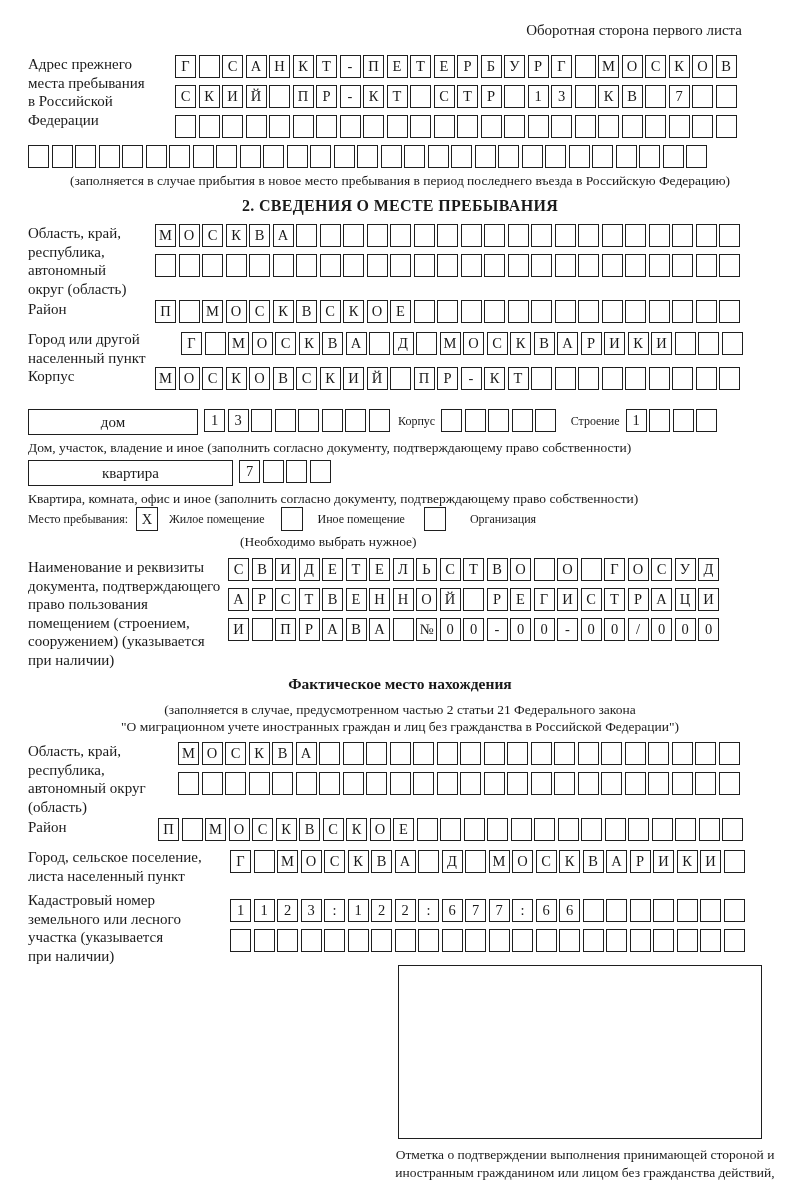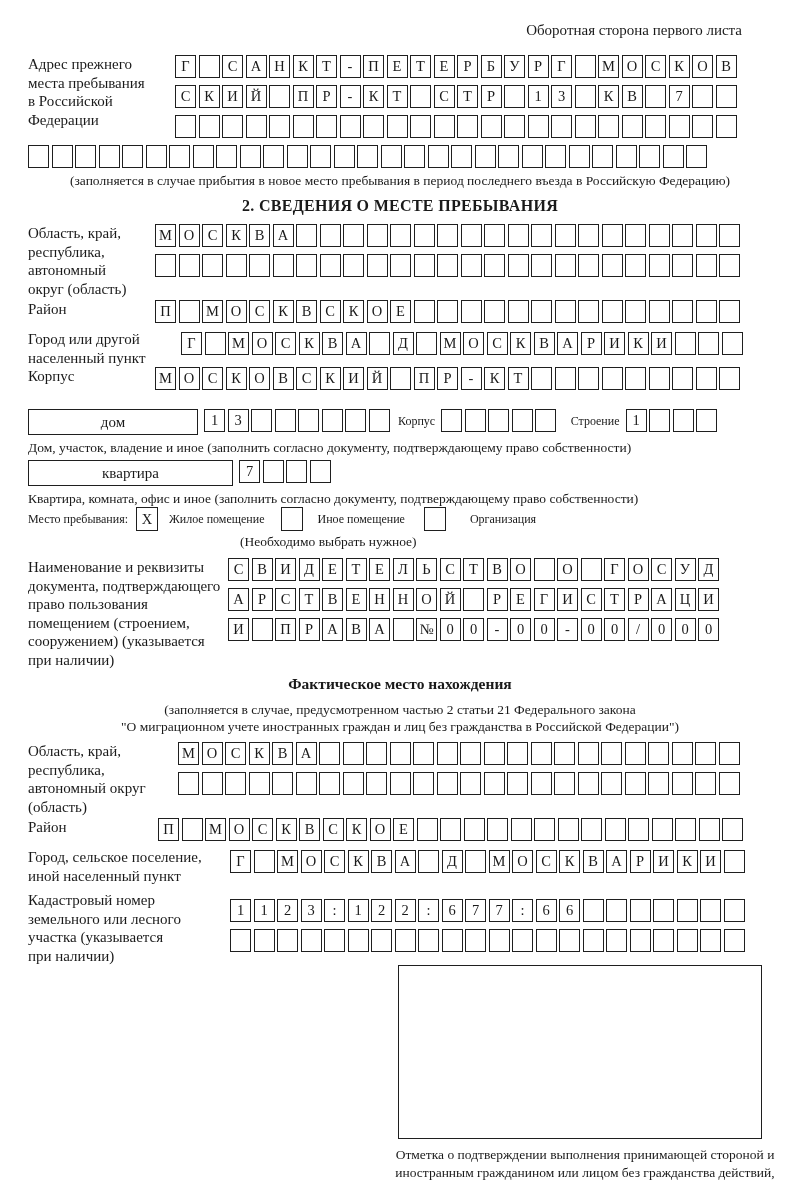--- a/index.html
+++ b/index.html
@@ -547,21 +547,21 @@
         <span class="cbox"></span>
         <span class="cbox"></span>
         <span class="cbox"></span>
         <span class="cbox"></span>
       </div>
   </div>
 
   <div class="flexrow">
     <div class="lbl" style="width:202px">
       <div class="lbl-line">Город, сельское поселение,</div>
-      <div class="lbl-line">иной населенный пункт</div>
+      <div class="lbl-line">листа населенный пункт</div>
     </div>
     <div class="boxrow" style="margin-top:2px">
         <span class="cbox">Г</span>
         <span class="cbox"></span>
         <span class="cbox">М</span>
         <span class="cbox">О</span>
         <span class="cbox">С</span>
         <span class="cbox">К</span>
         <span class="cbox">В</span>
         <span class="cbox">А</span>

